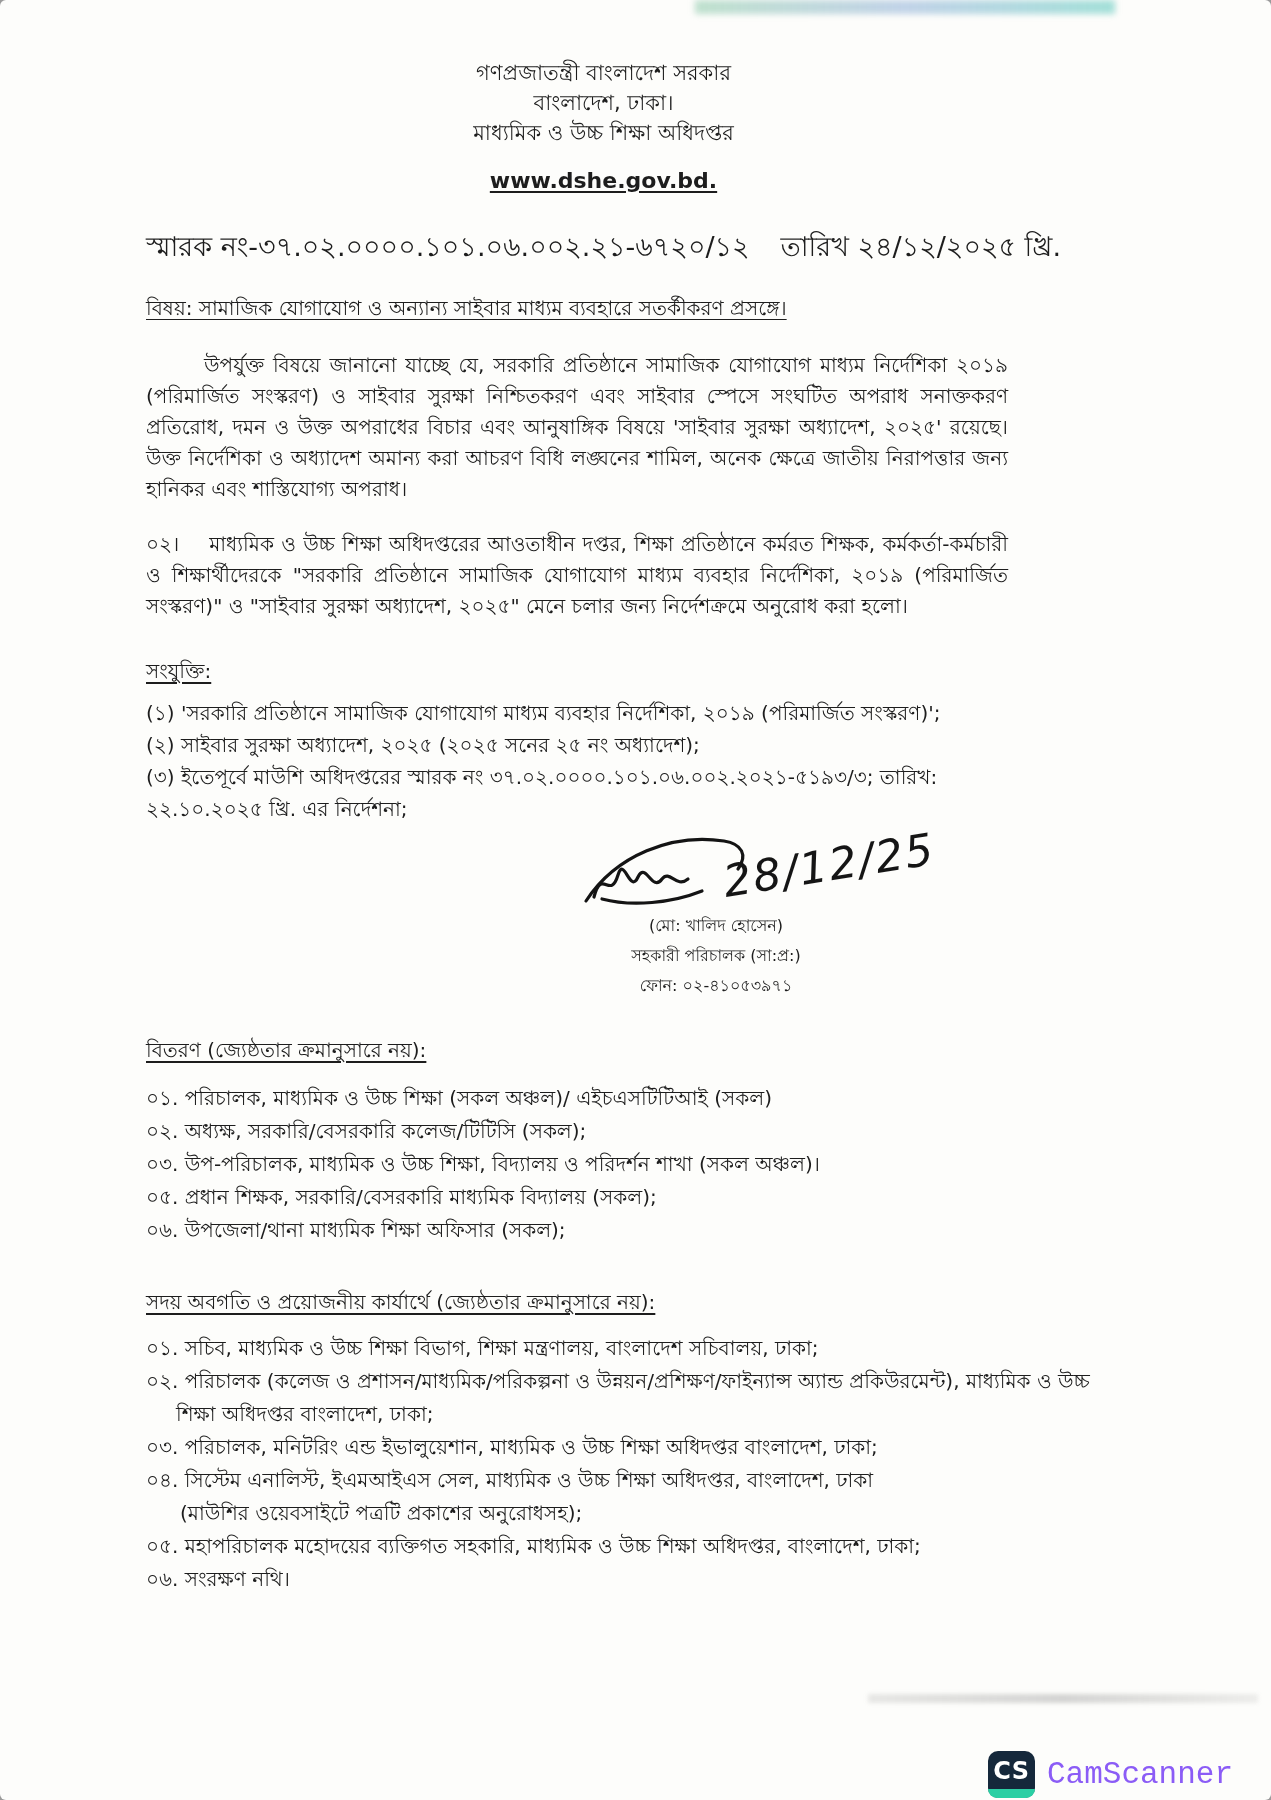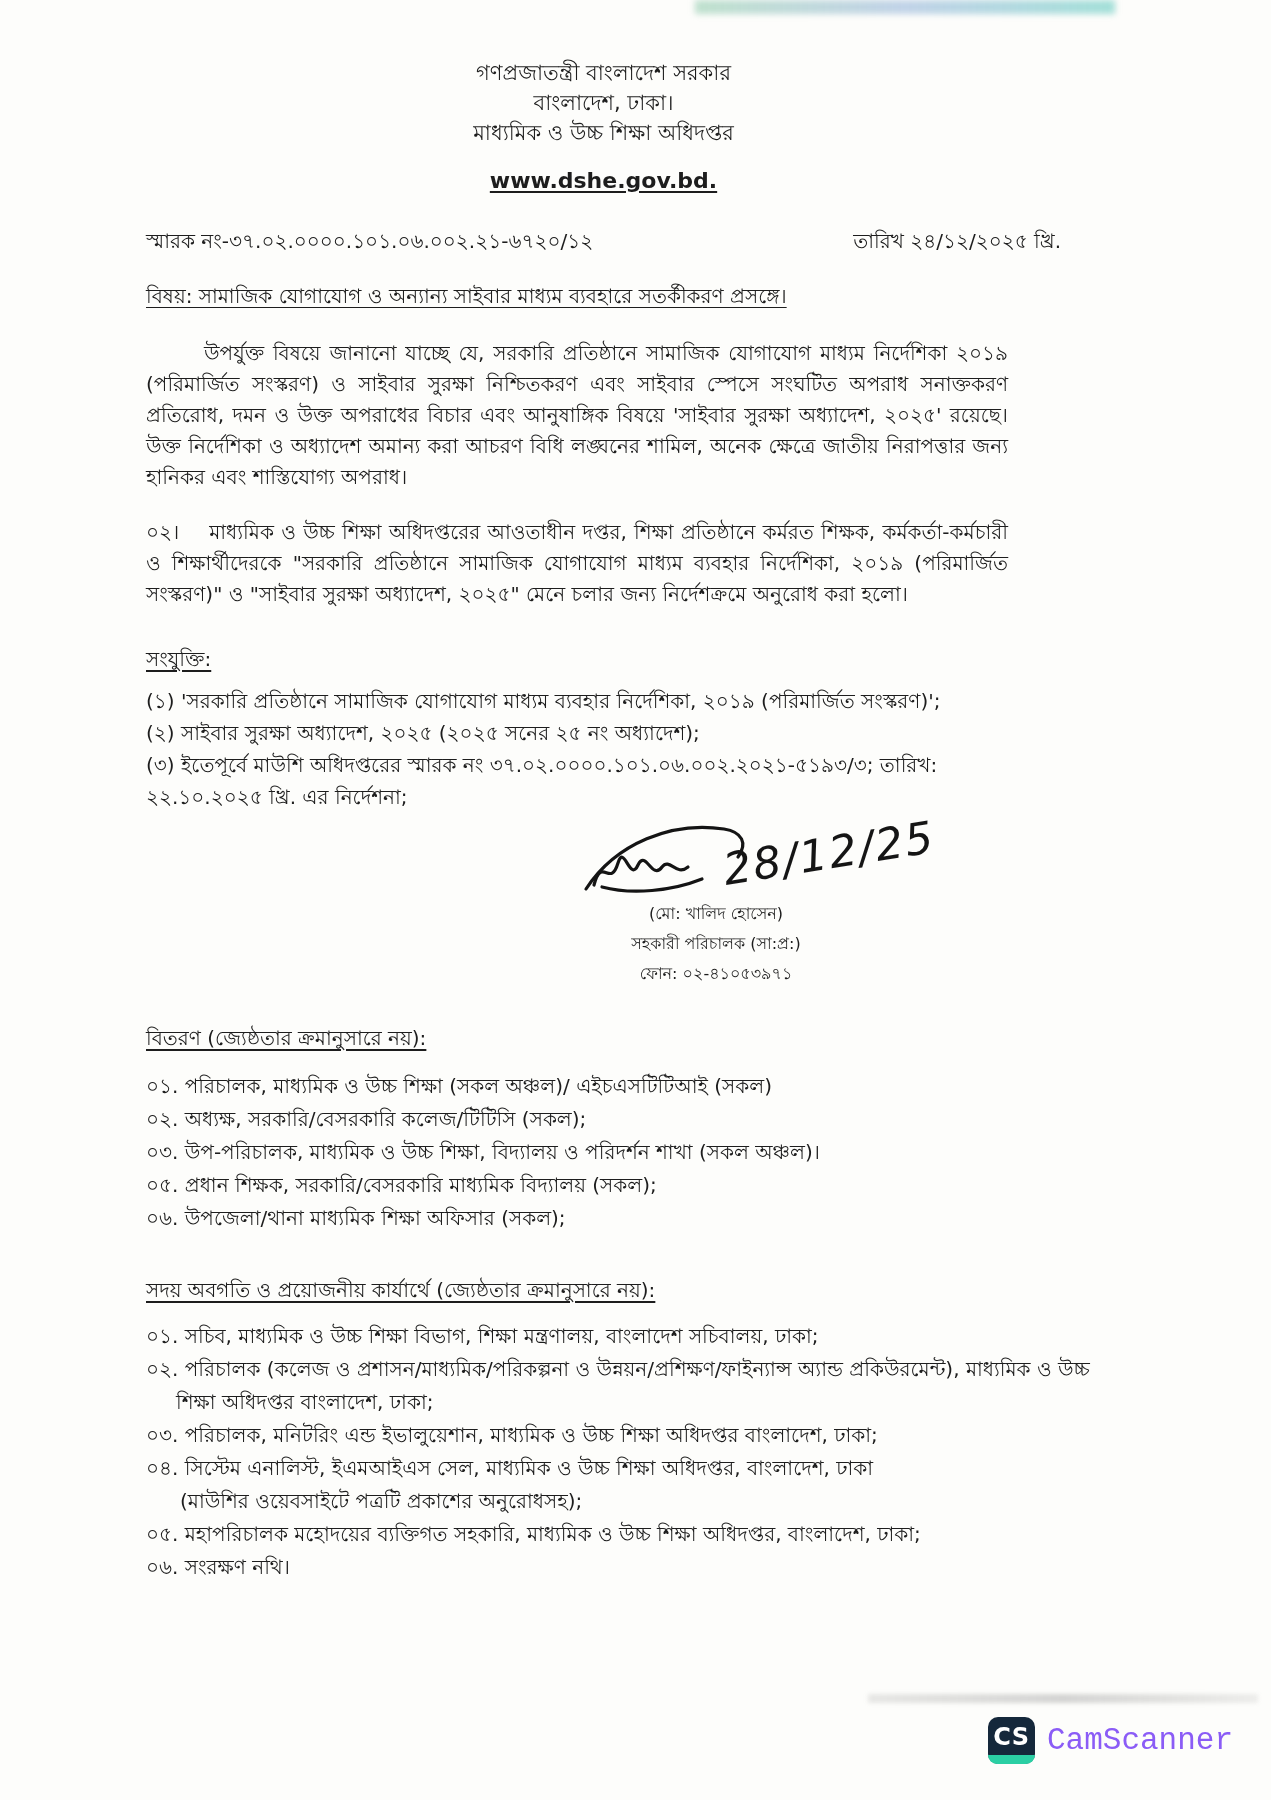--- a/index.html
+++ b/index.html
@@ -4,34 +4,35 @@
 <style>
   html,body { margin:0; padding:0; background:#9a9a9a; }
   .page {
     position:relative;
     width:1271px; height:1800px;
     margin:0 auto;
     background:#fdfdfb;
     font-family:"DejaVu Sans", sans-serif;
     color:#1d1d1d;
     overflow:hidden;
+    border-radius:6px;
   }
   .content { padding:58px 210px 0 146px; }
 
   
   .doc-header { text-align:center; font-size:21px; line-height:30px; }
   .doc-header .site {
     display:inline-block; margin-top:18px;
     font-size:22px; font-weight:bold;
     text-decoration:underline; text-underline-offset:3px;
   }
 
   
   .meta-row { display:flex; justify-content:space-between; align-items:baseline;
-              margin-top:30px; font-size:20px; }
+              margin-top:30px; font-size:27px; }
 
   
   .subject { margin-top:22px; font-size:20px; width:880px;
              text-decoration:underline; text-underline-offset:4px;
              text-decoration-thickness:1px; }
 
   
   .para { margin-top:24px; font-size:20px; line-height:31px;
           text-align:justify; width:862px; }
   .para.first { text-indent:58px; }
@@ -59,21 +60,21 @@
     background:linear-gradient(90deg, rgba(139,201,168,.55), rgba(118,158,208,.45), rgba(88,199,187,.55));
     filter:blur(3px);
   }
   .artifact-smudge {
     position:absolute; top:1694px; left:868px; width:390px; height:9px;
     background:linear-gradient(90deg, rgba(120,120,120,.16), rgba(95,95,95,.26), rgba(120,120,120,.12));
     filter:blur(2px);
   }
 
   
-  .footer { position:absolute; right:38px; bottom:36px;
+  .footer { position:absolute; right:38px; bottom:2px;
             display:flex; align-items:center; gap:12px; }
   .cs-badge { position:relative; width:47px; height:47px; border-radius:10px;
               background:#15283b; display:flex; align-items:center; justify-content:center; }
   .cs-badge .cs-txt { color:#ffffff; font-weight:bold; font-size:24px;
                       line-height:1; margin-bottom:7px; letter-spacing:0.5px; }
   .cs-badge .cs-strip { position:absolute; left:0; right:0; bottom:0; height:9px;
                         background:#2bcfa4; border-radius:0 0 10px 10px; }
   .cs-label { font-family:Liberation Mono, monospace; font-size:31px; color:#8b5cf6; }
 </style>
 </head>

